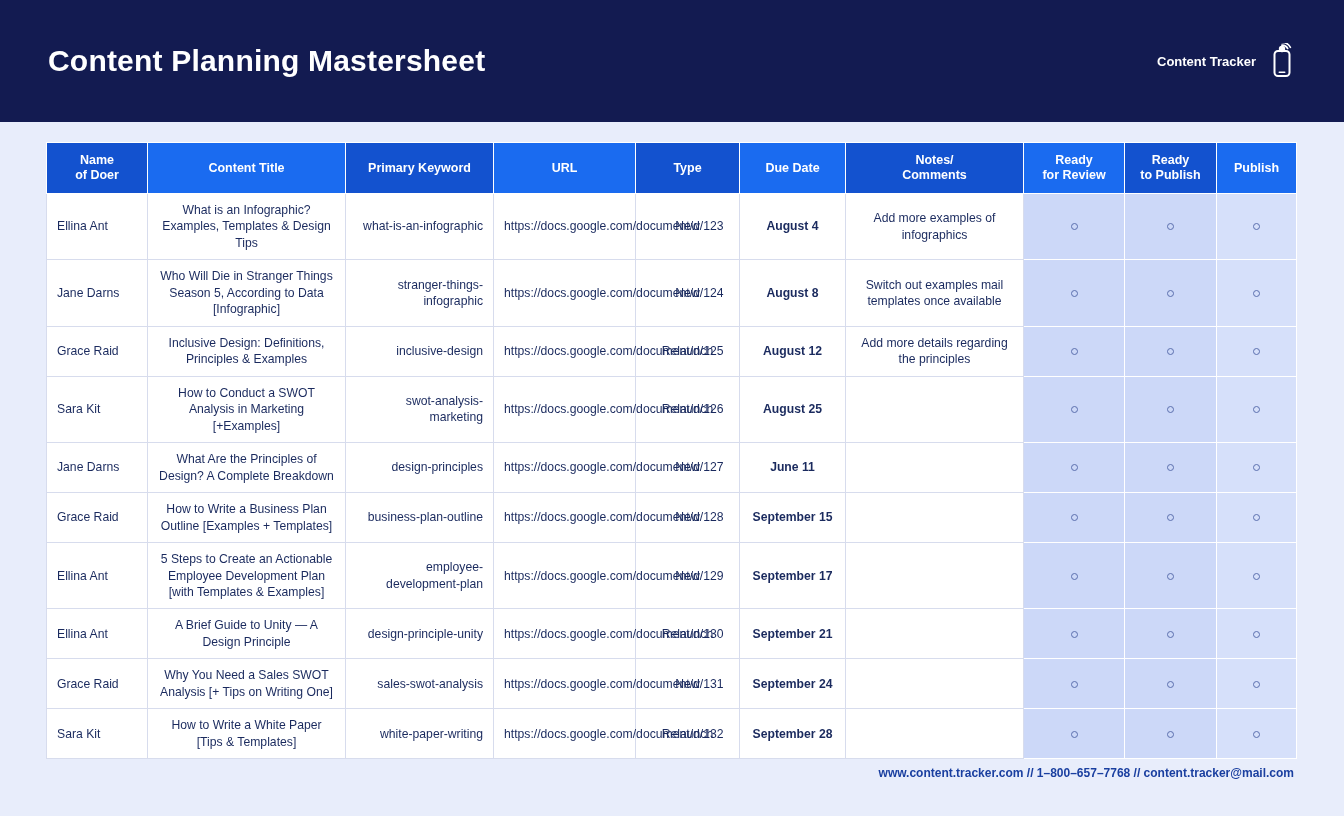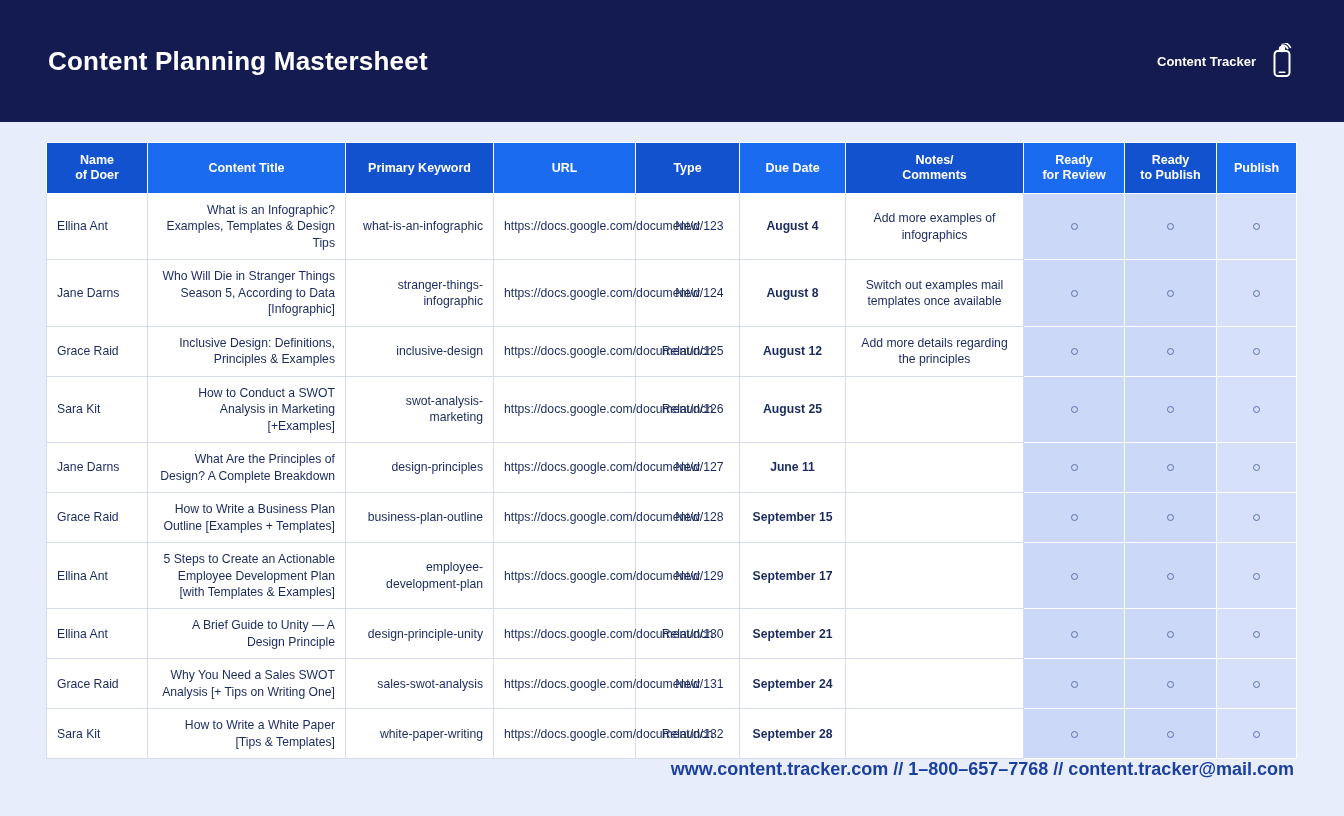--- a/index.html
+++ b/index.html
@@ -25,21 +25,21 @@
   .header {
     height: 122px;
     background: #131b51;
     display: flex;
     align-items: center;
     justify-content: space-between;
     padding: 0 48px;
   }
   .header-title {
     color: #ffffff;
-    font-size: 26px;
+    font-size: 30px;
     font-weight: bold;
     letter-spacing: 0.2px;
   }
   .brand {
     display: flex;
     align-items: center;
     gap: 12px;
   }
   .brand-name {
     color: #ffffff;
@@ -78,21 +78,21 @@
   tbody td {
     border: 1px solid #d7dced;
     font-size: 12.2px;
     color: #1a2a5e;
     padding: 8px 10px;
     vertical-align: middle;
     line-height: 1.35;
     background: #ffffff;
   }
   td.c-name { text-align: left; }
-  td.c-title { text-align: right; }
+  td.c-title { text-align: center; }
   td.c-kw { text-align: right; }
   td.c-url { text-align: center; }
   td.c-type { text-align: center; }
   td.c-date { text-align: center; font-weight: bold; }
   td.c-notes { text-align: center; }
   td.c-check {
     background: #ccd8f8;
     text-align: center;
     border: 1px solid #ffffff;
   }
@@ -117,21 +117,21 @@
   col.w-notes { width: 178px; }
   col.w-r1 { width: 101px; }
   col.w-r2 { width: 92px; }
   col.w-pub { width: 80px; }
 
   
   .footer {
     position: absolute;
     right: 50px;
     bottom: 36px;
-    font-size: 18px;
+    font-size: 12px;
     color: #1a3fa0;
     font-weight: bold;
   }
 </style>
 </head>
 <body>
 
 <div class="page">
 
   <div class="header">

